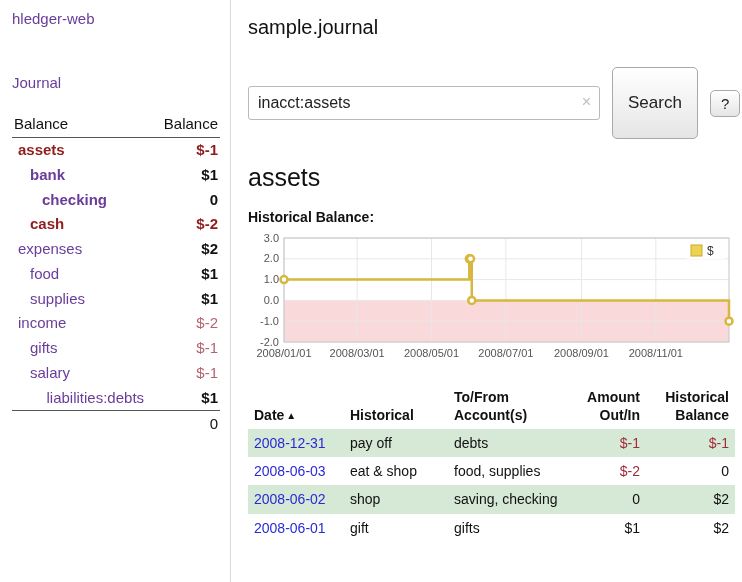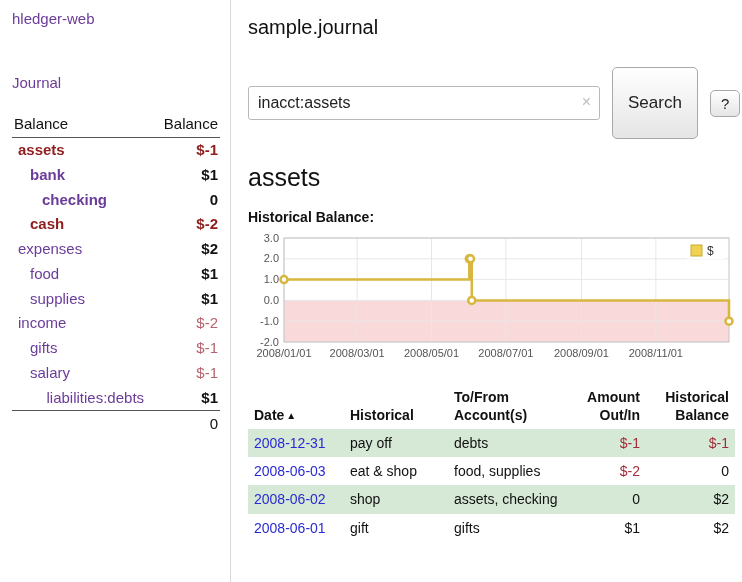--- a/index.html
+++ b/index.html
@@ -252,21 +252,21 @@
           <tr>
             <td><a class="date-link">2008-06-03</a></td>
             <td>eat &amp; shop</td>
             <td>food, supplies</td>
             <td class="amt neg">$-2</td>
             <td class="balc">0</td>
           </tr>
           <tr class="shaded">
             <td><a class="date-link">2008-06-02</a></td>
             <td>shop</td>
-            <td>assets, checking</td>
+            <td>saving, checking</td>
             <td class="amt">0</td>
             <td class="balc">$2</td>
           </tr>
           <tr>
             <td><a class="date-link">2008-06-01</a></td>
             <td>gift</td>
             <td>gifts</td>
             <td class="amt">$1</td>
             <td class="balc">$2</td>
           </tr>

